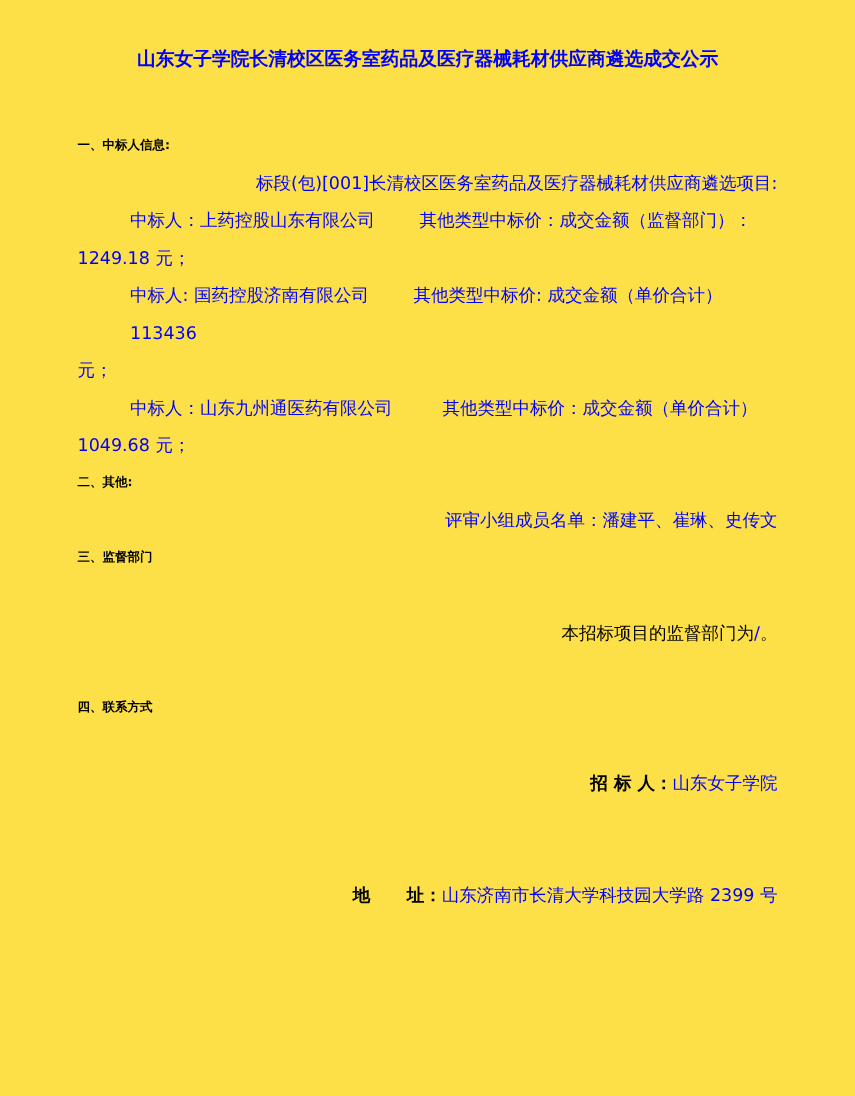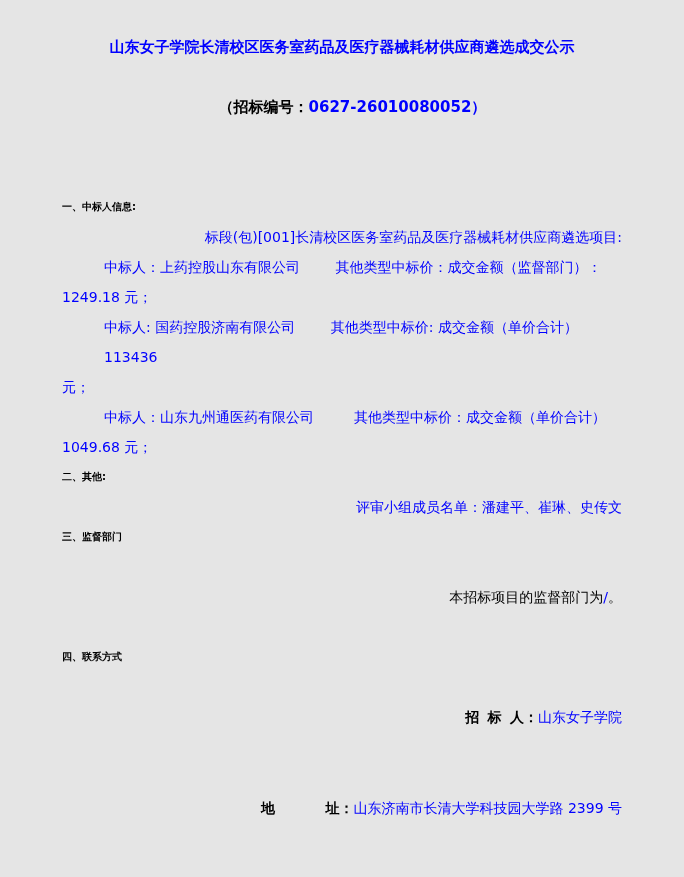--- a/index.html
+++ b/index.html
@@ -12,21 +12,21 @@
     height: 877px;
     font-family: "DejaVu Sans", sans-serif;
     color: #000000;
     overflow: hidden;
   }
   .page {
     box-sizing: border-box;
     width: 684px;
     height: 877px;
     padding: 32px 62px 20px 62px;
-    background: #e5e5e5;
+    background: #fde047;
   }
   .line {
     font-size: 14px;
     line-height: 30px;
     white-space: pre-wrap;
     min-height: 30px;
   }
   .doc-title {
     text-align: center;
     font-size: 15px;
@@ -50,33 +50,29 @@
     white-space: pre-wrap;
   }
   .sec1 { margin-top: 40px; }
   .blue { color: #0000ff; }
   .black { color: #000000; }
   .indent1 { padding-left: 28px; text-align: right; }
   .indent2 { padding-left: 42px; }
   .contact-label {
     font-weight: bold;
     color: #000000;
-    font-family: Liberation Mono, monospace;
   }
 </style>
 </head>
 <body>
 
 <div class="page">
 
   <div class="doc-title">山东女子学院长清校区医务室药品及医疗器械耗材供应商遴选成交公示</div>
 
-  <div class="doc-subtitle">
-    <span class="black">（招标编号：</span><span class="blue">0627-26010080052</span><span class="blue">）</span>
-  </div>
 
   <div class="heading sec1">一、中标人信息:</div>
 
   <div class="line blue indent1">标段(包)[001]长清校区医务室药品及医疗器械耗材供应商遴选项目:</div>
 
   <div class="line blue indent2">中标人：上药控股山东有限公司        其他类型中标价：成交金额（监督部门）：</div>
   <div class="line blue">1249.18 元；</div>
 
   <div class="line blue indent2">中标人: 国药控股济南有限公司        其他类型中标价: 成交金额（单价合计）113436</div>
   <div class="line blue">元；</div>

